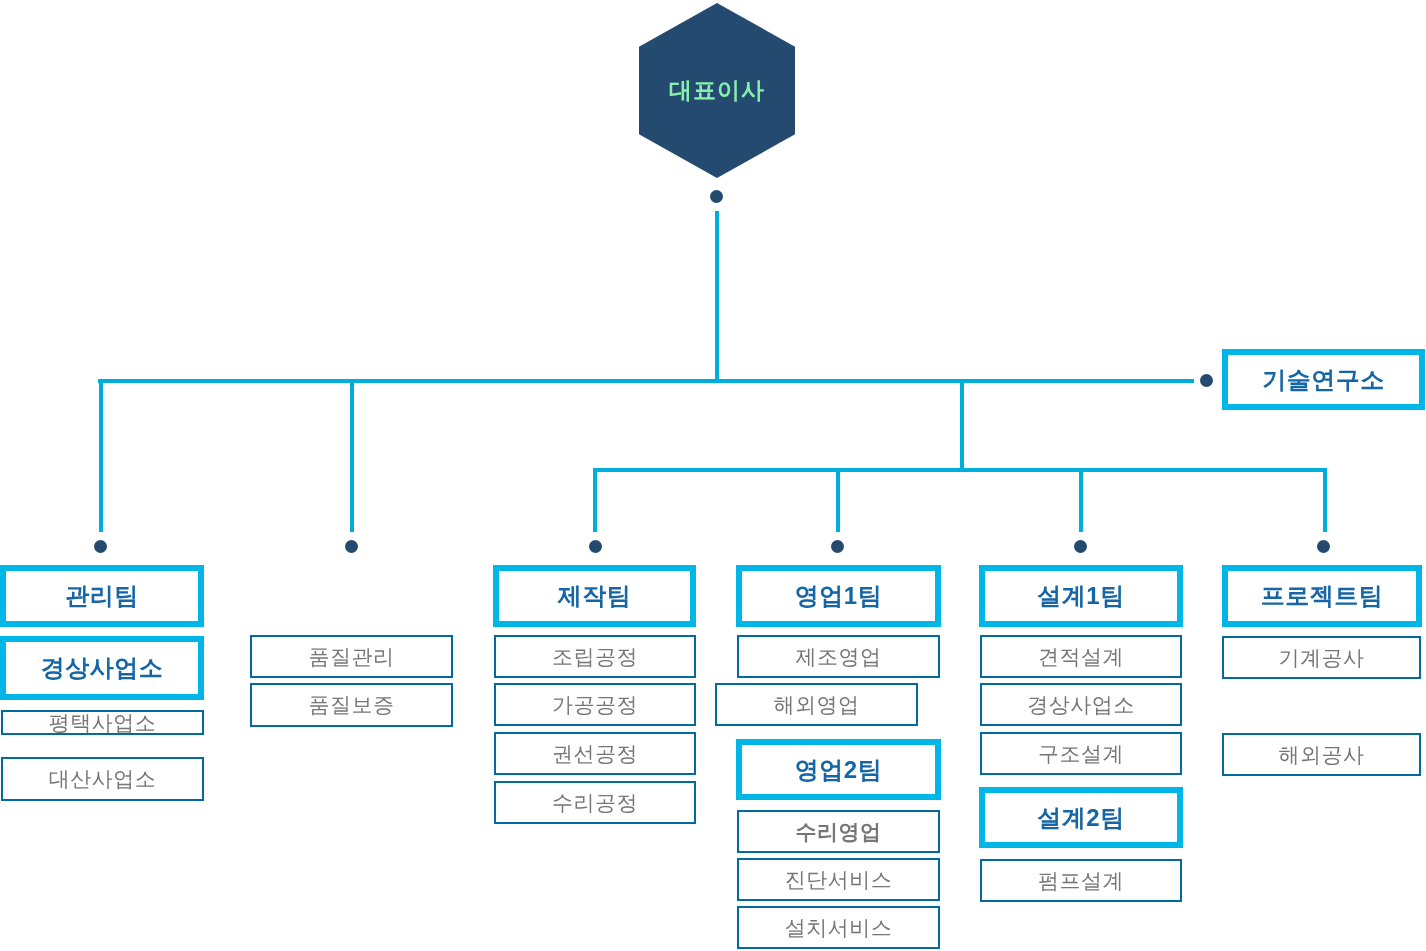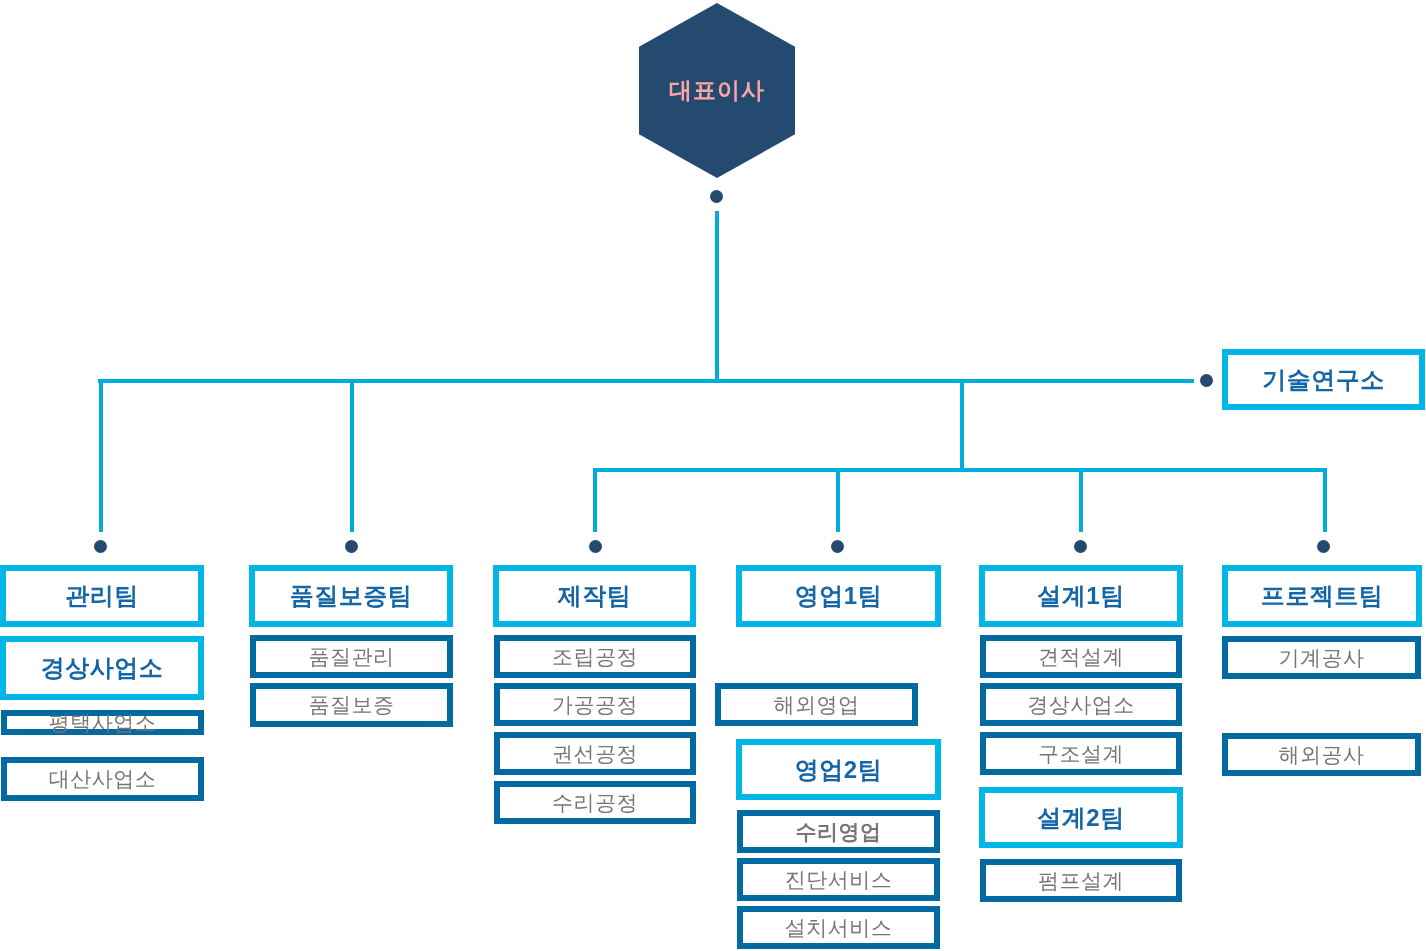--- a/index.html
+++ b/index.html
@@ -12,42 +12,42 @@
   .stage { position: absolute; left: 0; top: 0; width: 1426px; height: 951px; }
 
   
   .hexagon {
     position: absolute; left: 639px; top: 3px; width: 156px; height: 175px;
     background: #254a70;
     clip-path: polygon(50% 0%, 100% 25%, 100% 75%, 50% 100%, 0% 75%, 0% 25%);
     display: flex; align-items: center; justify-content: center;
   }
   .hexagon .label {
-    color: #fca5a5; font-size: 23px; font-weight: bold; letter-spacing: 1px;
+    color: #86efac; font-size: 23px; font-weight: bold; letter-spacing: 1px;
   }
 
   
   .line { position: absolute; background: #00aedd; }
   .dot {
     position: absolute; width: 13px; height: 13px; border-radius: 50%;
     background: #254a70;
   }
 
   
   .box {
     position: absolute; background: #ffffff;
     display: flex; align-items: center; justify-content: center;
     text-align: center;
   }
   .box.primary {
     border: 6px solid #00b6e6;
     color: #1566a6; font-size: 24px; font-weight: bold; letter-spacing: 0.5px;
   }
   .box.secondary {
-    border: 6px solid #0369a1;
+    border: 2px solid #0369a1;
     color: #767676; font-size: 21px; font-weight: 500; letter-spacing: 0.5px;
   }
 </style>
 </head>
 <body>
 
 <div class="stage">
 
   <div class="hexagon">
     <span class="label">대표이사</span>
@@ -83,23 +83,20 @@
   <div class="box primary" style="left:0px; top:636px; width:204px; height:64px;">
       <span>경상사업소</span>
     </div>
   <div class="box secondary" style="left:1px; top:710px; width:203px; height:25px;">
       <span>평택사업소</span>
     </div>
   <div class="box secondary" style="left:1px; top:757px; width:203px; height:44px;">
       <span>대산사업소</span>
     </div>
 
-  <div class="box primary" style="left:249px; top:565px; width:204px; height:62px;">
-      <span>품질보증팀</span>
-    </div>
   <div class="box secondary" style="left:250px; top:635px; width:203px; height:43px;">
       <span>품질관리</span>
     </div>
   <div class="box secondary" style="left:250px; top:683px; width:203px; height:44px;">
       <span>품질보증</span>
     </div>
 
   <div class="box primary" style="left:493px; top:565px; width:203px; height:62px;">
       <span>제작팀</span>
     </div>
@@ -111,20 +108,23 @@
     </div>
   <div class="box secondary" style="left:494px; top:732px; width:202px; height:43px;">
       <span>권선공정</span>
     </div>
   <div class="box secondary" style="left:494px; top:781px; width:202px; height:43px;">
       <span>수리공정</span>
     </div>
 
   <div class="box primary" style="left:736px; top:565px; width:205px; height:62px;">
       <span>영업1팀</span>
+    </div>
+  <div class="box secondary" style="left:737px; top:635px; width:203px; height:43px;">
+      <span>제조영업</span>
     </div>
   <div class="box secondary" style="left:715px; top:683px; width:203px; height:43px;">
       <span>해외영업</span>
     </div>
   <div class="box primary" style="left:736px; top:739px; width:205px; height:61px;">
       <span>영업2팀</span>
     </div>
   <div class="box secondary" style="left:737px; top:810px; width:203px; height:43px;font-weight:bold;">
       <span>수리영업</span>
     </div>

